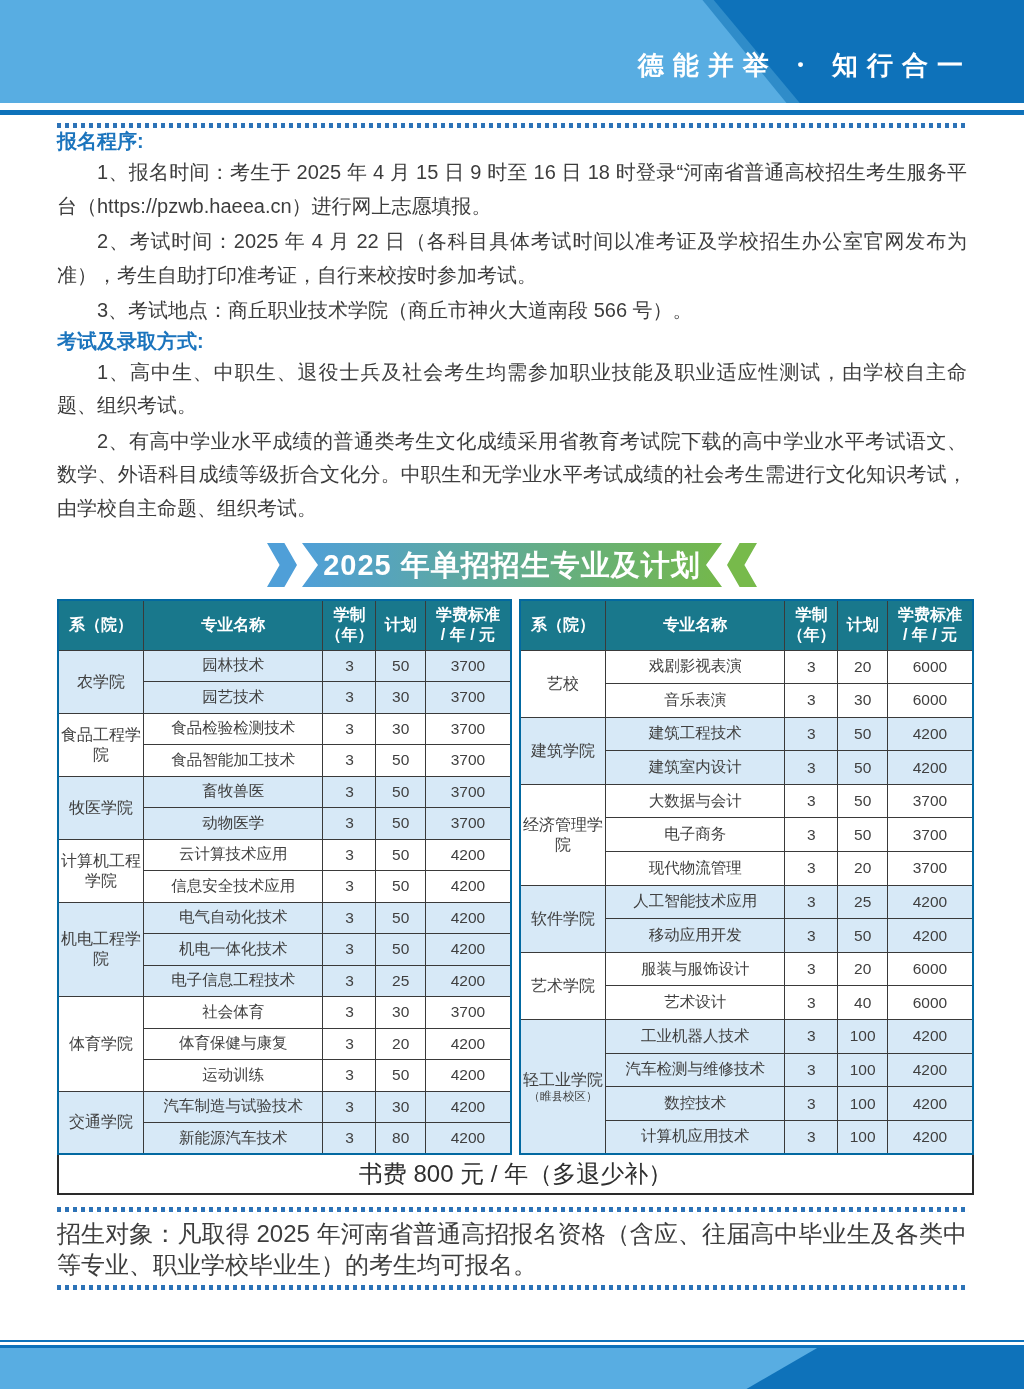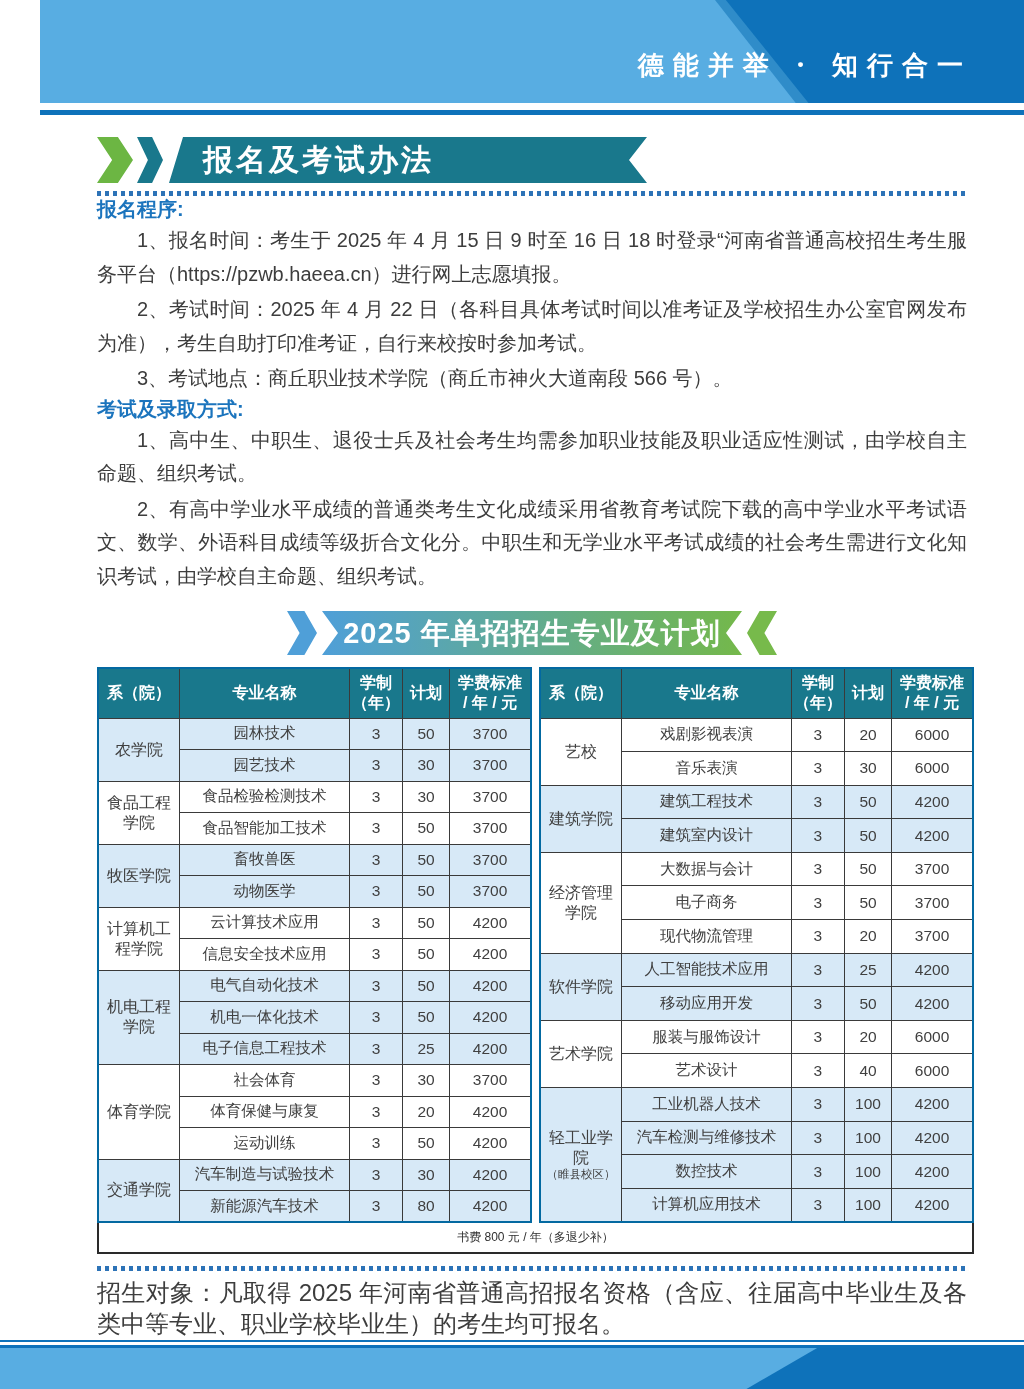--- a/index.html
+++ b/index.html
@@ -11,21 +11,21 @@
     --chev-green:#6cb643;
     --chev-blue:#4f9fd8;
     --chev-green2:#77ba4b;
     --text:#3d3d3d;
     --head-blue:#1b74bd;
     --border:#3a3a3a;
     --dot:#2d73b7;
   }
   *{margin:0;padding:0;box-sizing:border-box;}
   body{font-family:"Liberation Sans",sans-serif;background:#fff;}
-  .page{position:relative;width:1024px;height:1389px;background:#fff;overflow:hidden;margin:0 auto;padding-left:40px;}
+  .page{position:relative;width:1024px;height:1389px;background:#fff;overflow:hidden;margin:0 auto;}
 
   
   .top-band{position:relative;height:103px;background:var(--blue-light);overflow:hidden;}
   .top-band .dark{position:absolute;inset:0;background:var(--blue-dark);
     clip-path:polygon(69.7% 0,100% 0,100% 100%,78.1% 100%);}
   .top-band .mid{position:absolute;inset:0;background:#2f8cc9;
     clip-path:polygon(68.6% 0,70% 0,78.3% 100%,76.8% 100%);}
   .slogan{position:absolute;top:48px;right:52px;color:#fff;font-size:26px;font-weight:bold;
     letter-spacing:9px;font-family:"DejaVu Serif",serif;}
   .top-rule{height:5px;background:var(--blue-dark);margin-top:7px;}
@@ -63,23 +63,23 @@
   th,td{border:1px solid var(--border);text-align:center;vertical-align:middle;padding:0 2px;}
   thead th{background:var(--teal);color:#fff;font-size:16px;font-weight:bold;height:50px;line-height:20px;}
   td{font-size:15.5px;color:#404040;background:#fff;}
   .tbl-0 td{height:31.5px;}
   .tbl-1 td{height:33.6px;}
   tr.shaded td{background:var(--row-blue);}
   td.college{font-size:16px;line-height:20px;}
   .college-sub{font-size:11.5px;line-height:13px;}
   td.major{font-size:15.5px;}
 
-  .fees-bar{margin:0 50px 0 57px;border:2px solid #2a2a2a;border-top:none;height:31px;
+  .fees-bar{margin:0 50px 0 57px;border:2px solid #2a2a2a;border-top:none;height:40px;
     display:flex;justify-content:center;align-items:center;gap:2.5em;
-    font-size:12px;color:#2f2f2f;}
+    font-size:24px;color:#2f2f2f;}
 
   
   .dotted2{height:5px;margin:12px 57px 0 57px;
     background:repeating-linear-gradient(90deg,var(--dot) 0 4px,transparent 4px 8px);}
   .notice{padding:6px 57px 0 57px;font-size:24px;line-height:31px;color:var(--text);text-align:justify;}
   .dotted3{height:5px;margin:5px 57px 0 57px;
     background:repeating-linear-gradient(90deg,var(--dot) 0 4px,transparent 4px 8px);}
 
   
   .bottom-wrap{position:absolute;left:0;right:0;bottom:0;}
@@ -95,25 +95,20 @@
 
 <div class="page">
 
   <div class="top-band">
     <div class="mid"></div>
     <div class="dark"></div>
     <div class="slogan">德能并举 · 知行合一</div>
   </div>
   <div class="top-rule"></div>
 
-  <div class="sec-banner">
-    <div class="chev chev-r c1"></div>
-    <div class="chev chev-r c2"></div>
-    <div class="sec-ribbon">报名及考试办法</div>
-  </div>
   <div class="dotted"></div>
 
   <div class="text-block">
     <div class="blue-head">报名程序:</div>
     <p class="para">1、报名时间：考生于 2025 年 4 月 15 日 9 时至 16 日 18 时登录“河南省普通高校招生考生服务平台（https://pzwb.haeea.cn）进行网上志愿填报。</p>
     <p class="para">2、考试时间：2025 年 4 月 22 日（各科目具体考试时间以准考证及学校招生办公室官网发布为准），考生自助打印准考证，自行来校按时参加考试。</p>
     <p class="para">3、考试地点：商丘职业技术学院（商丘市神火大道南段 566 号）。</p>
     <div class="blue-head">考试及录取方式:</div>
     <p class="para">1、高中生、中职生、退役士兵及社会考生均需参加职业技能及职业适应性测试，由学校自主命题、组织考试。</p>
     <p class="para">2、有高中学业水平成绩的普通类考生文化成绩采用省教育考试院下载的高中学业水平考试语文、数学、外语科目成绩等级折合文化分。中职生和无学业水平考试成绩的社会考生需进行文化知识考试，由学校自主命题、组织考试。</p>

